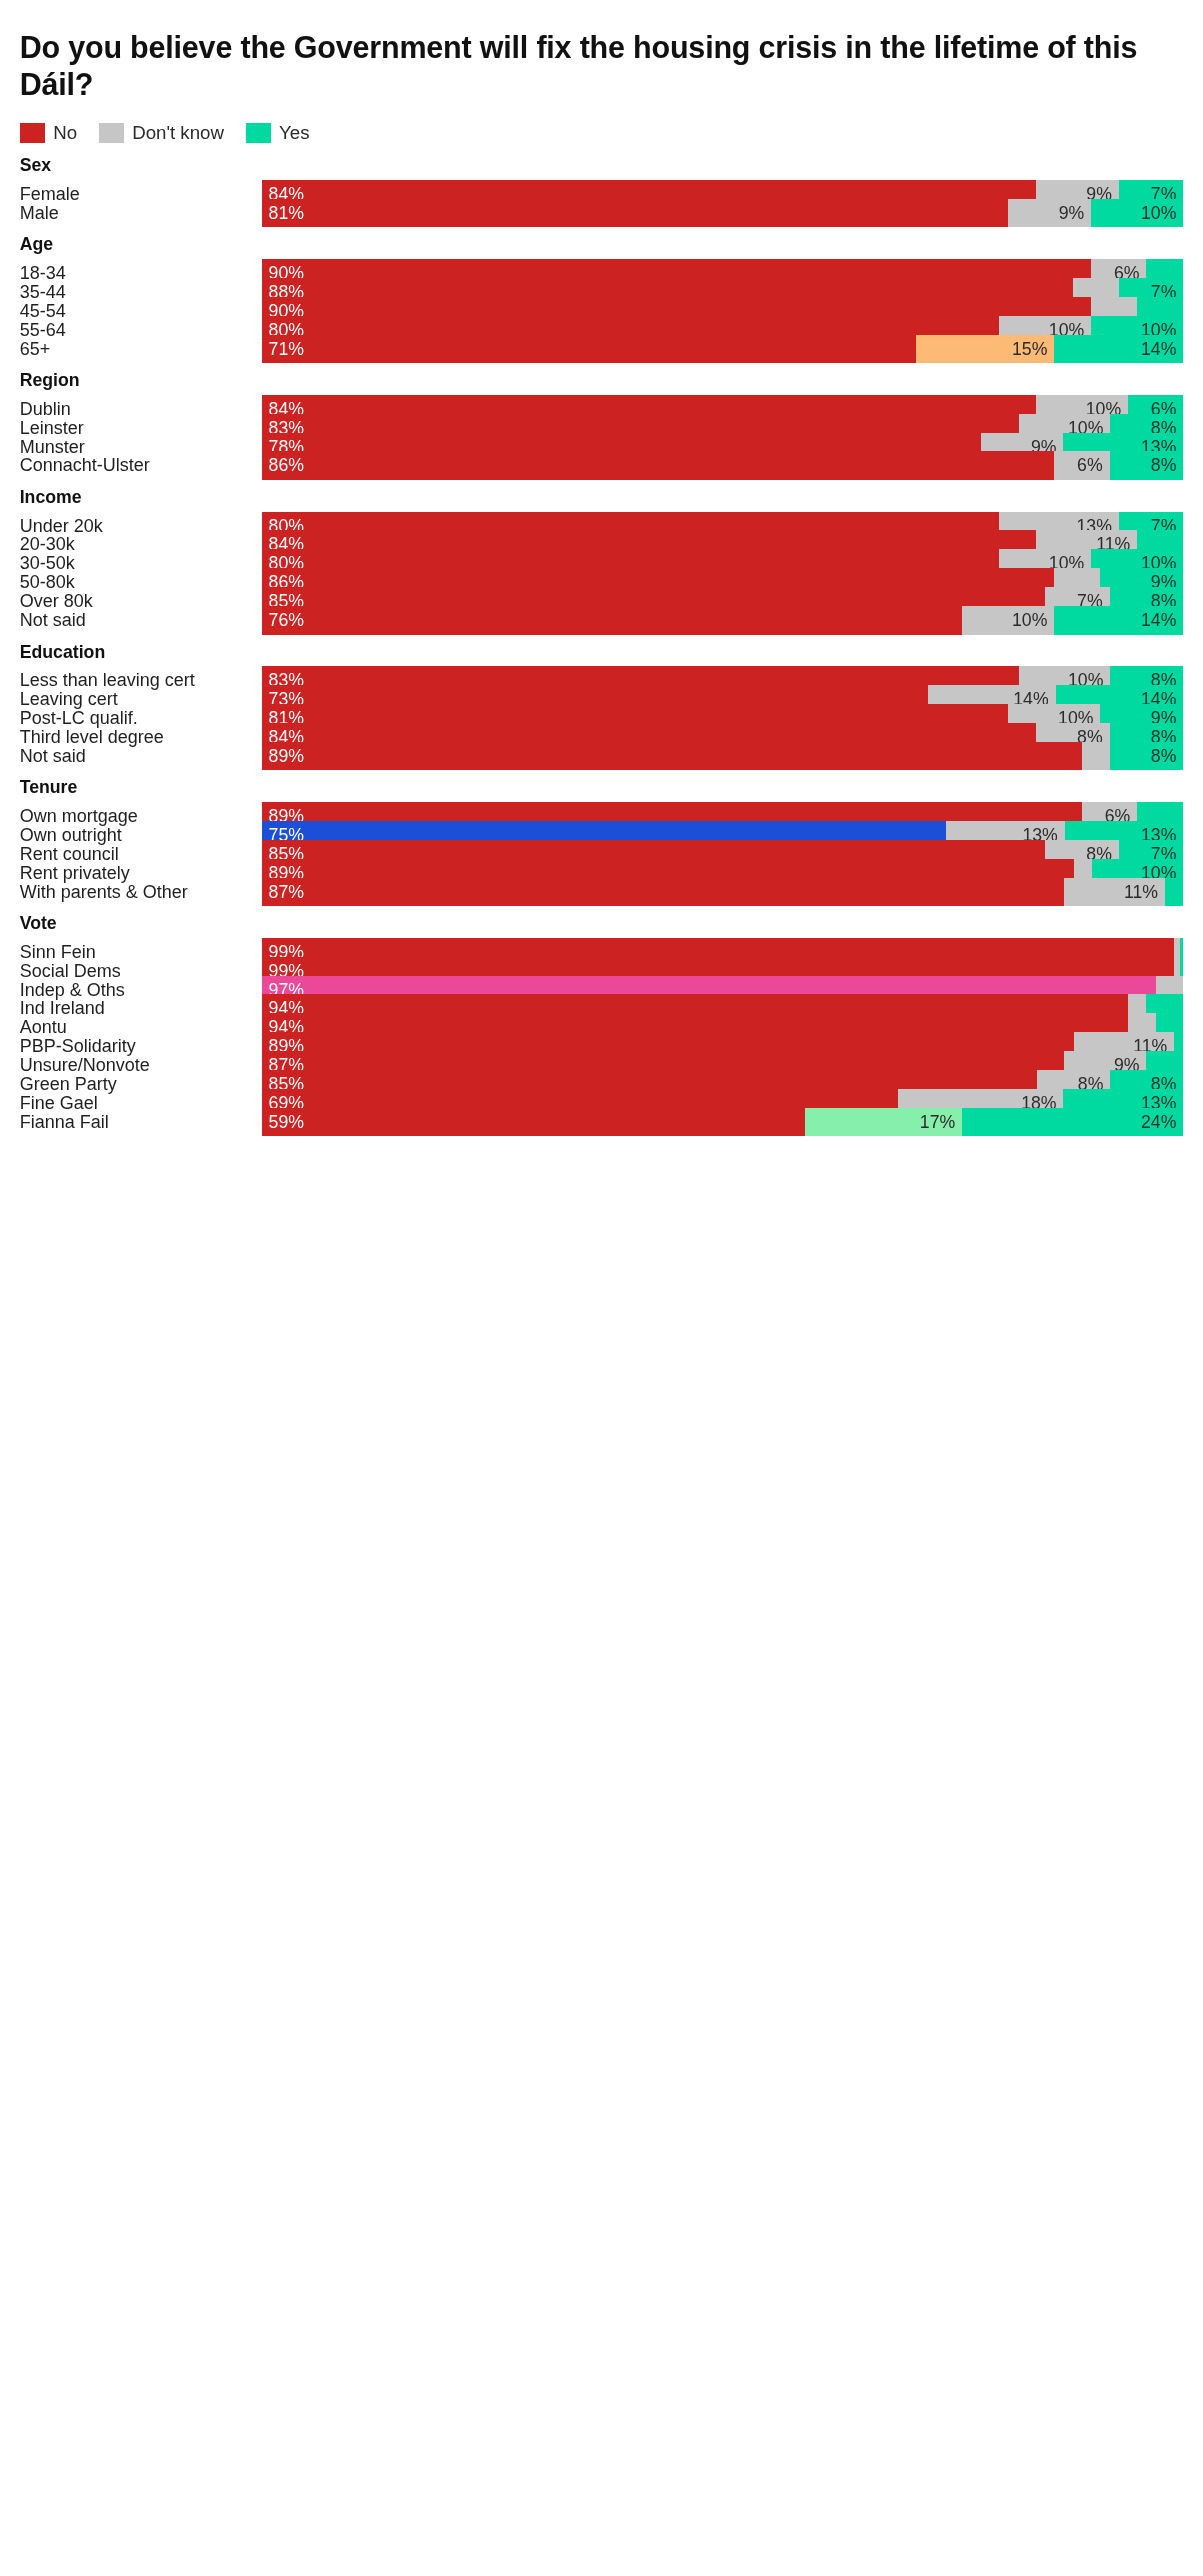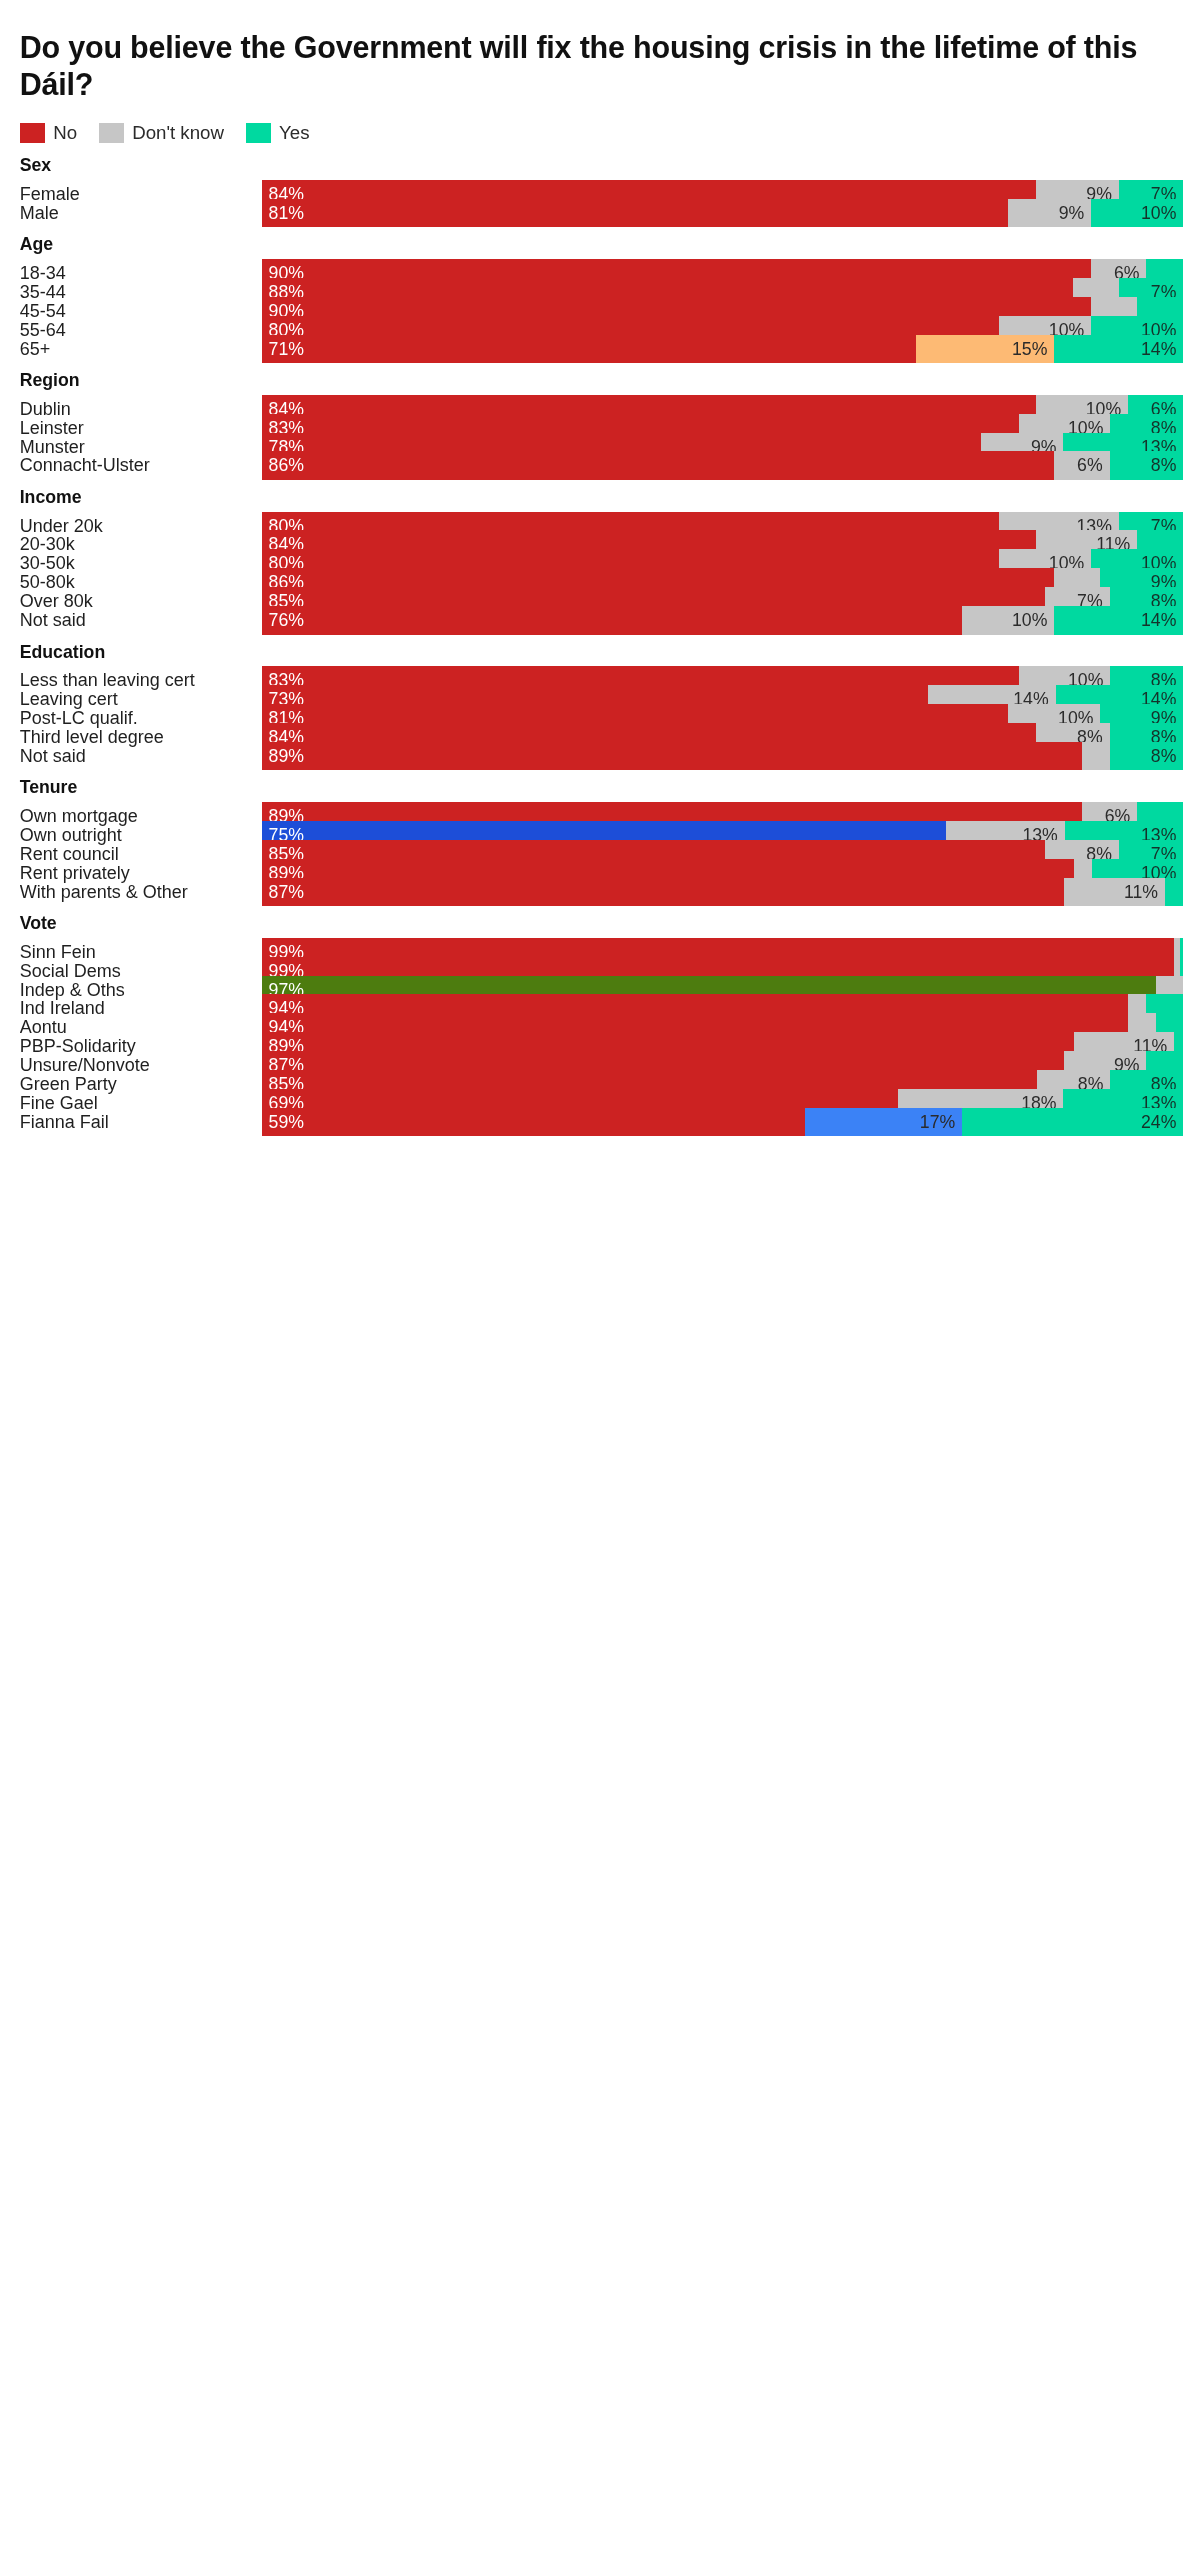--- a/index.html
+++ b/index.html
@@ -539,21 +539,21 @@
             <div class="seg seg-no" style="background: rgb(204, 34, 34); width: 99%;">
               <span class="seg-val">99%</span>
             </div>
             <div class="seg seg-dk" style="background: rgb(198, 198, 198); width: 0.6%;"></div>
             <div class="seg seg-yes" style="background: rgb(0, 217, 160); width: 0.4%;"></div>
           </div>
         </div>
         <div class="row">
           <div class="row-label">Indep &amp; Oths</div>
           <div class="row-bar">
-            <div class="seg seg-no" style="background: #4d7c0f; width: 97%;">
+            <div class="seg seg-no" style="background: #ec4899; width: 97%;">
               <span class="seg-val">97%</span>
             </div>
             <div class="seg seg-dk" style="background: rgb(198, 198, 198); width: 3%;"></div>
           </div>
         </div>
         <div class="row">
           <div class="row-label">Ind Ireland</div>
           <div class="row-bar">
             <div class="seg seg-no" style="background: rgb(204, 34, 34); width: 94%;">
               <span class="seg-val">94%</span>
@@ -623,21 +623,21 @@
               <span class="seg-val">13%</span>
             </div>
           </div>
         </div>
         <div class="row">
           <div class="row-label">Fianna Fail</div>
           <div class="row-bar">
             <div class="seg seg-no" style="background: rgb(204, 34, 34); width: 59%;">
               <span class="seg-val">59%</span>
             </div>
-            <div class="seg seg-dk" style="background: #3b82f6; width: 17%;">
+            <div class="seg seg-dk" style="background: #86efac; width: 17%;">
               <span class="seg-val">17%</span>
             </div>
             <div class="seg seg-yes" style="background: rgb(0, 217, 160); width: 24%;">
               <span class="seg-val">24%</span>
             </div>
           </div>
         </div>
       </div>
     </div>
 

